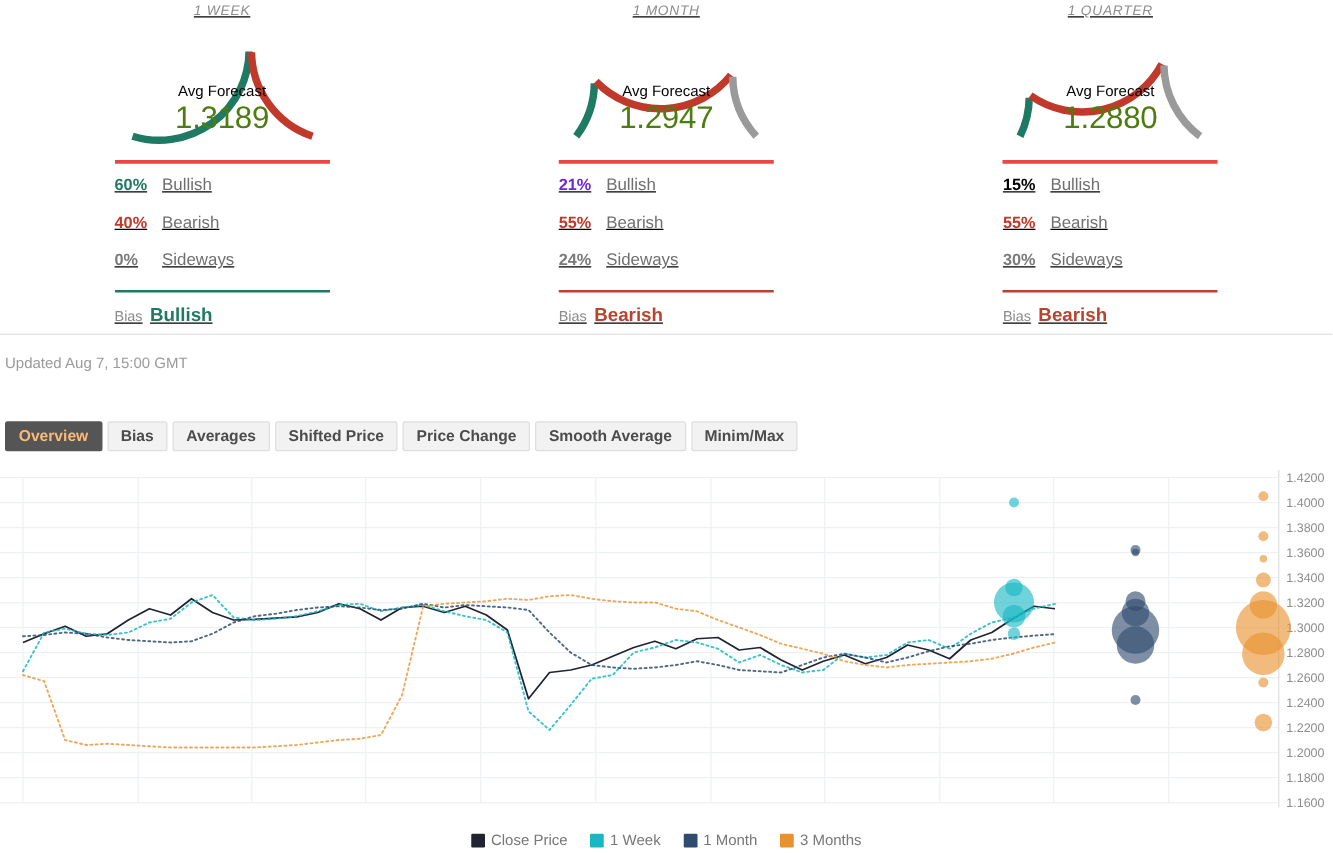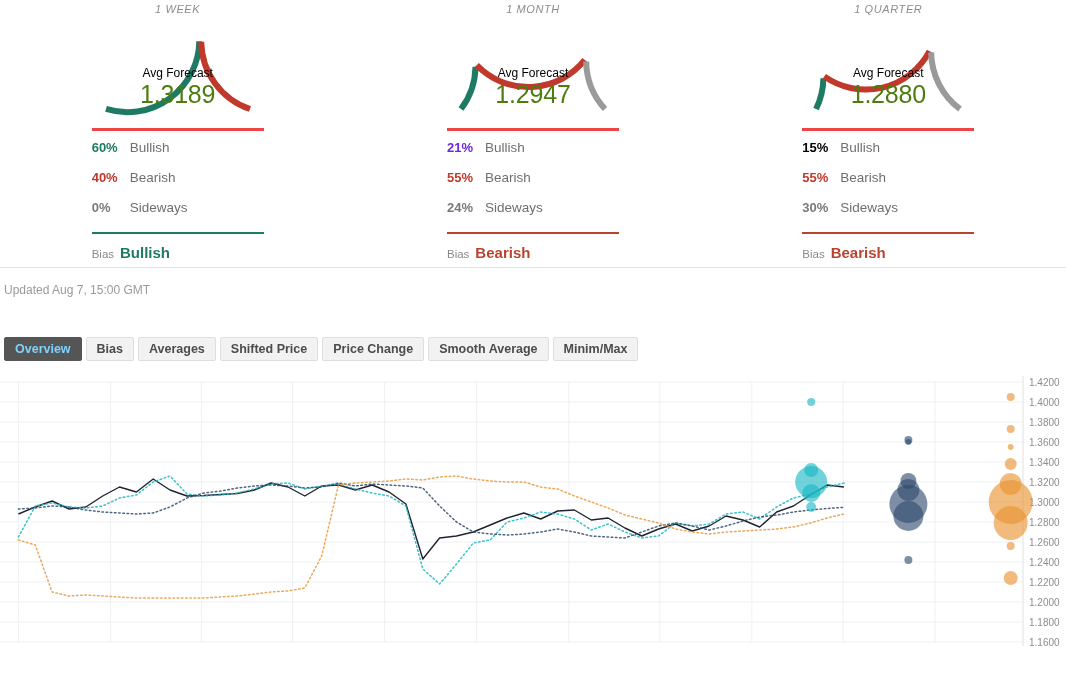--- a/index.html
+++ b/index.html
@@ -4,21 +4,21 @@
 <title>Forecast Poll Dashboard</title>
 <style>
   * { box-sizing: border-box; }
   html, body {
     margin: 0; padding: 0;
     width: 1066px; height: 682px;
     background: #ffffff;
     font-family: "Liberation Sans", sans-serif;
     overflow: hidden;
   }
-  #root { position: relative; width: 1066px; height: 613px; }
+  #root { position: relative; width: 1066px; height: 613px; text-decoration: underline; }
 
   
   .panels {
     display: flex;
     width: 1066px;
     height: 268px;
     border-bottom: 1px solid #e3e3e3;
   }
   .panel {
     width: 355.33px;
@@ -129,21 +129,21 @@
     color: #4c4c4c;
     background: #f2f2f2;
     border: 1px solid #dedede;
     border-radius: 2px;
     white-space: nowrap;
     cursor: pointer;
   }
   .tab.active {
     background: #555555;
     border-color: #555555;
-    color: #7dd3fc;
+    color: #fdba74;
   }
 
   
   .chart-area {
     position: absolute;
     left: 0;
     top: 372px;
     width: 1066px;
     height: 278px;
   }
@@ -363,14 +363,32 @@
         <circle cx="1010.7" cy="75.0" r="3" fill="#e8912f" fill-opacity="0.62"></circle>
         <circle cx="1010.7" cy="92.0" r="6" fill="#e8912f" fill-opacity="0.62"></circle>
         <circle cx="1010.7" cy="112.0" r="11" fill="#e8912f" fill-opacity="0.62"></circle>
         <circle cx="1010.7" cy="130.0" r="22" fill="#e8912f" fill-opacity="0.62"></circle>
         <circle cx="1010.7" cy="151.0" r="17" fill="#e8912f" fill-opacity="0.62"></circle>
         <circle cx="1010.7" cy="174.0" r="4" fill="#e8912f" fill-opacity="0.62"></circle>
         <circle cx="1010.7" cy="206.0" r="7" fill="#e8912f" fill-opacity="0.62"></circle>
       </svg>
     </div>
 
+  <div class="legend" id="legend">
+      <div class="legend-item">
+        <span class="legend-swatch" style="background: rgb(31, 36, 48);"></span>
+        <span class="legend-text">Close Price</span>
+      </div>
+      <div class="legend-item">
+        <span class="legend-swatch" style="background: rgb(24, 183, 196);"></span>
+        <span class="legend-text">1 Week</span>
+      </div>
+      <div class="legend-item">
+        <span class="legend-swatch" style="background: rgb(47, 75, 110);"></span>
+        <span class="legend-text">1 Month</span>
+      </div>
+      <div class="legend-item">
+        <span class="legend-swatch" style="background: rgb(232, 145, 47);"></span>
+        <span class="legend-text">3 Months</span>
+      </div>
+    </div>
 
 </div>
 
 </body></html>

